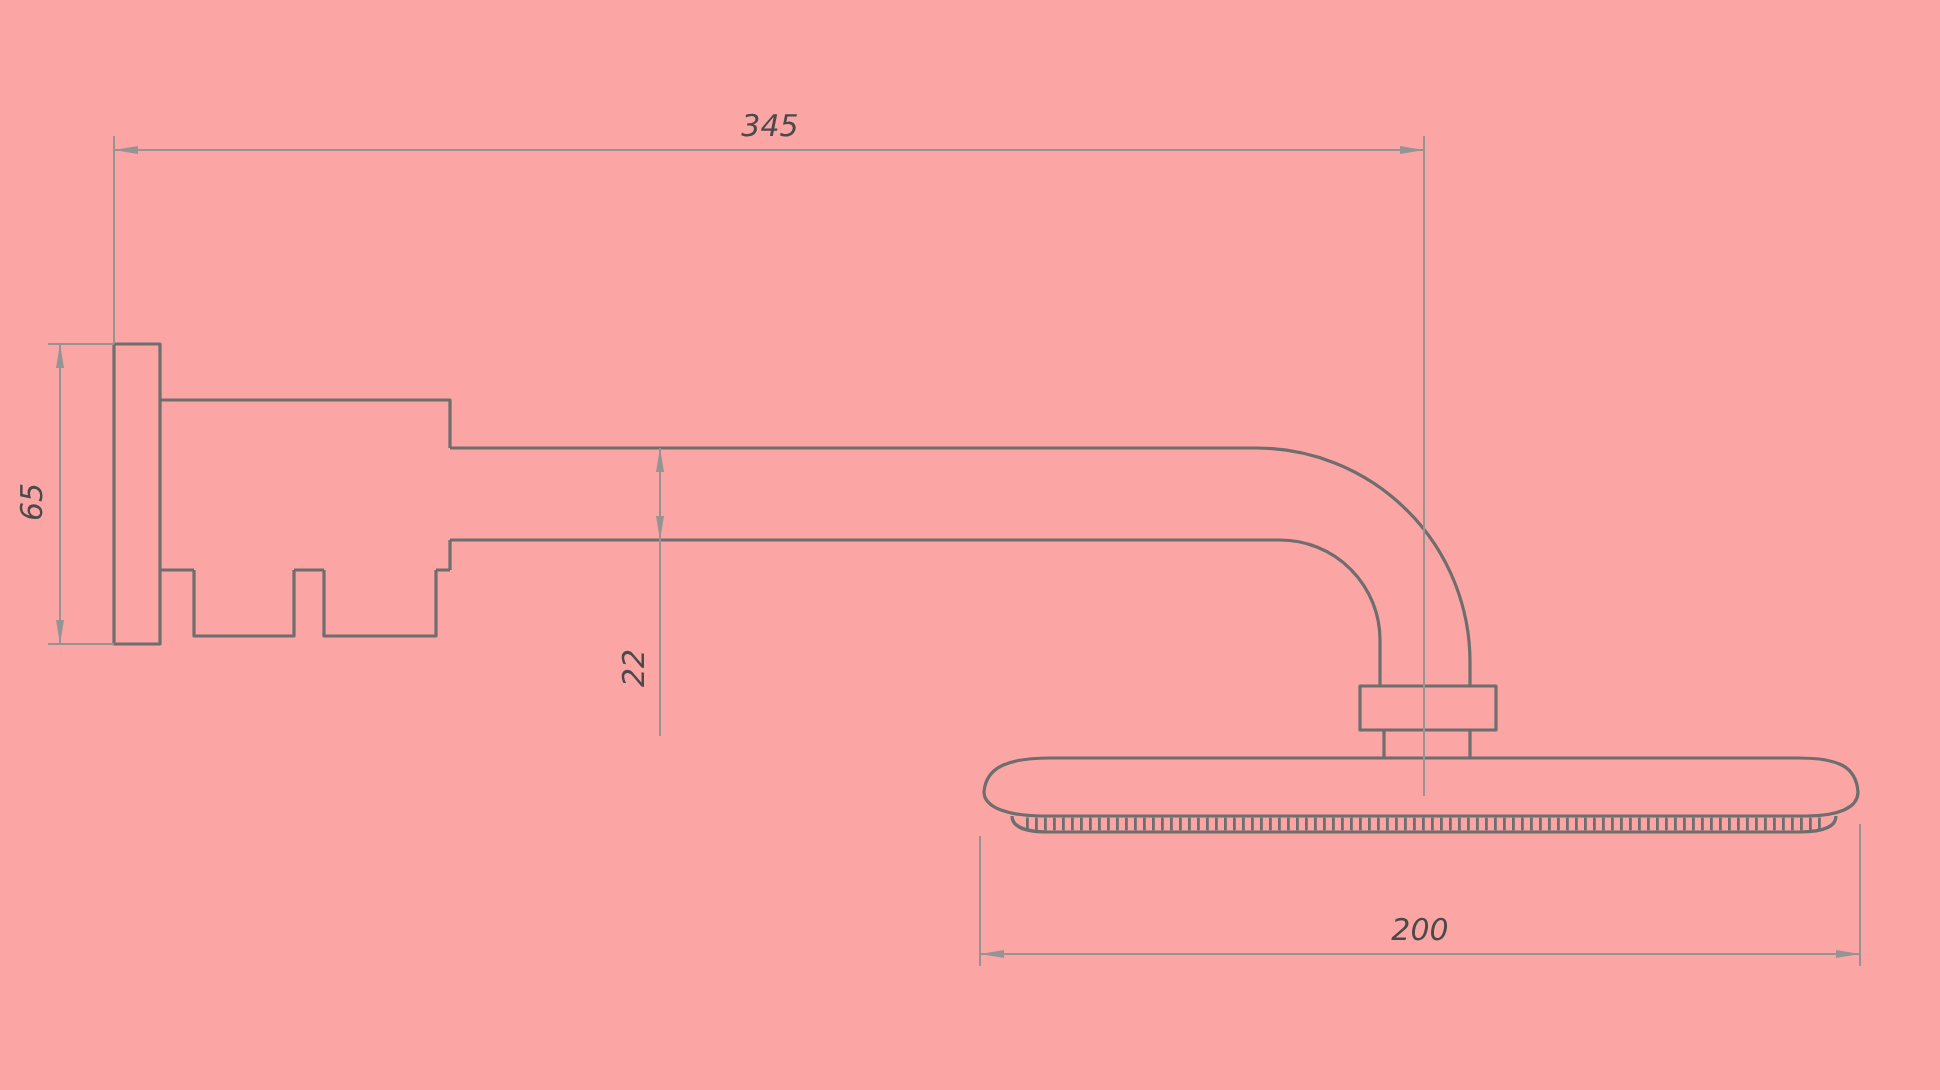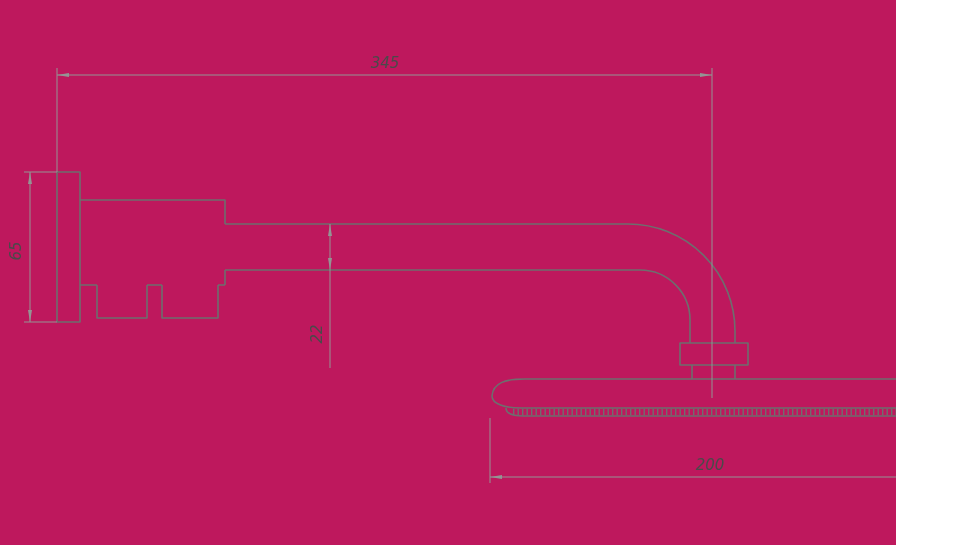--- a/index.html
+++ b/index.html
@@ -1,23 +1,23 @@
 <!DOCTYPE html>
 <html><head>
 <meta charset="utf-8">
 <style>
   html, body {
     margin: 0;
     padding: 0;
     background: #ffffff;
   }
   .page {
-    width: 896px;
+    width: 970px;
     height: 545px;
-    background: #be185d;
+    background: #fca5a5;
     position: relative;
     overflow: hidden;
   }
   svg {
     display: block;
   }
   text.dim-label {
     font-family: "DejaVu Sans", "Liberation Sans", sans-serif;
     font-style: italic;
     font-size: 15px;

